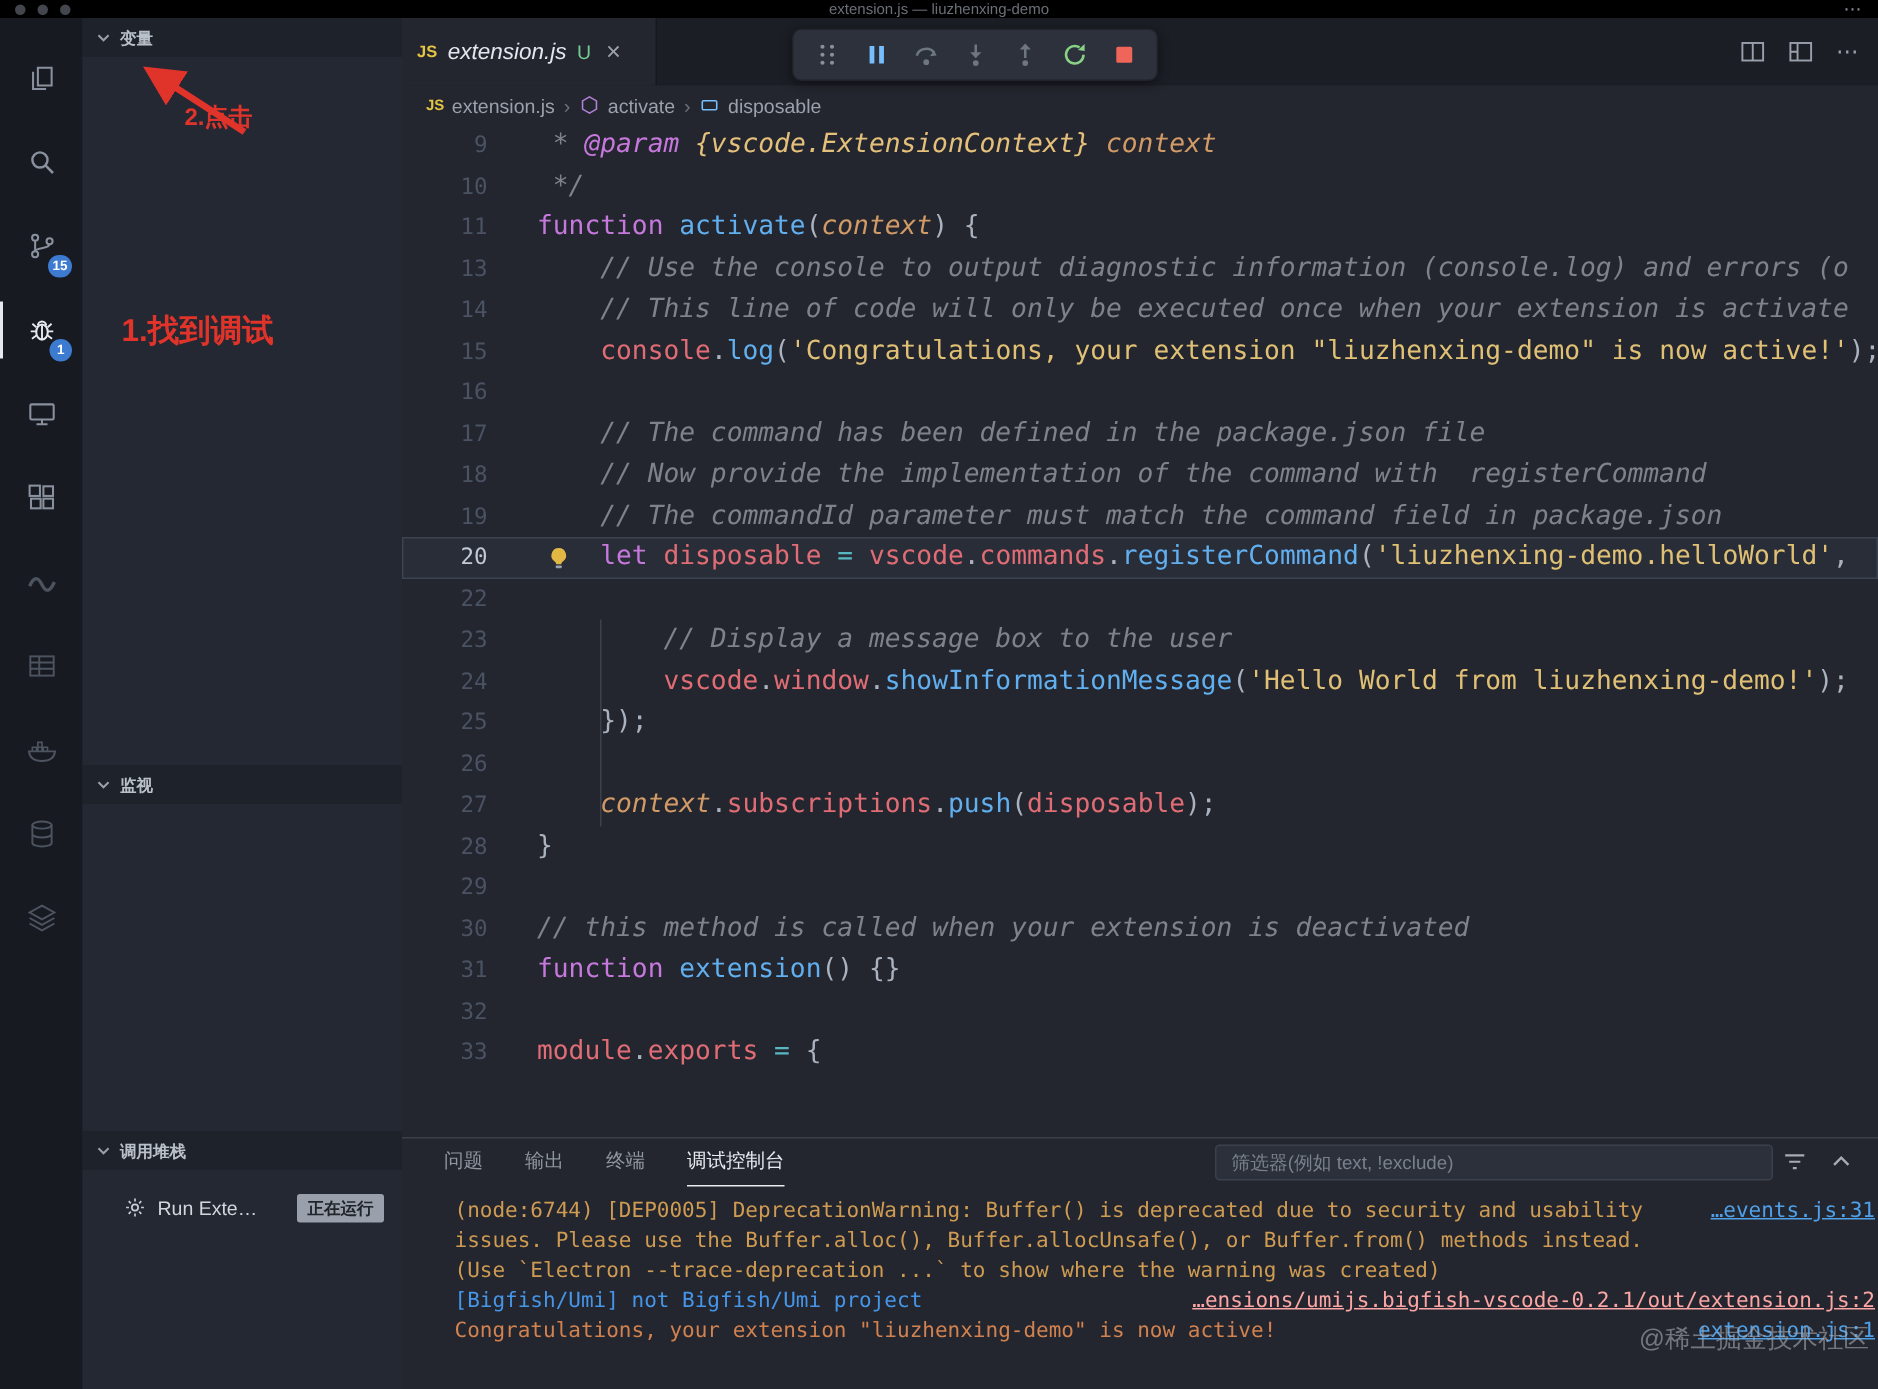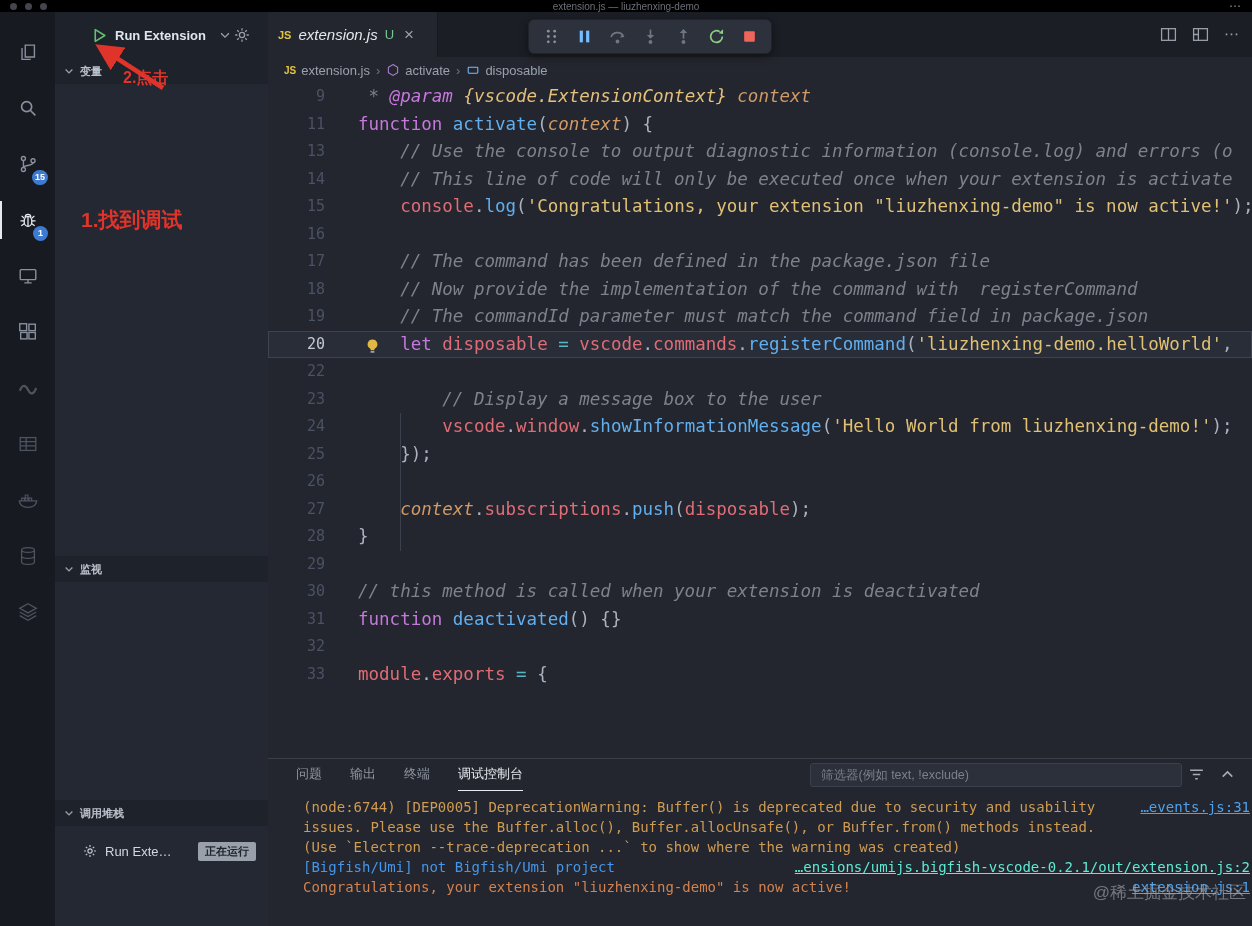--- a/index.html
+++ b/index.html
@@ -189,39 +189,20 @@
         </div>
         <div class="ab-item dim">
           <svg class="abi" viewBox="0 0 24 24">
             <path d="M12 3l9 5-9 5-9-5z" fill="none" stroke="currentColor" stroke-width="1.4"></path>
             <path d="M3 12l9 5 9-5M3 16l9 5 9-5" fill="none" stroke="currentColor" stroke-width="1.4"></path>
           </svg>
         </div>
       </nav>
 
     <aside class="sidebar">
-      <div class="sb-header">
-        <span class="sb-play">
-          <svg viewBox="0 0 16 16">
-              <path d="M4 2.5v11l9-5.5z" fill="none" stroke="#62c073" stroke-width="1.5" stroke-linejoin="round"></path>
-            </svg>
-        </span>
-        <span class="run-label">Run Extension</span>
-        <span class="sb-chevron">
-          <svg viewBox="0 0 16 16">
-              <path d="M3.5 6l4.5 4.5L12.5 6" fill="none" stroke="currentColor" stroke-width="1.5"></path>
-            </svg>
-        </span>
-        <span class="sb-gear">
-          <svg viewBox="0 0 16 16">
-              <circle cx="8" cy="8" r="2.6" fill="none" stroke="currentColor" stroke-width="1.3"></circle>
-              <path d="M8 1.2v2.2M8 12.6v2.2M1.2 8h2.2M12.6 8h2.2M3.2 3.2l1.6 1.6M11.2 11.2l1.6 1.6M12.8 3.2l-1.6 1.6M4.8 11.2l-1.6 1.6" stroke="currentColor" stroke-width="1.3"></path>
-            </svg>
-        </span>
-      </div>
 
       <div class="sb-section-header">
         <span class="sec-chev"><svg viewBox="0 0 16 16">
               <path d="M3.5 6l4.5 4.5L12.5 6" fill="none" stroke="currentColor" stroke-width="1.8"></path>
             </svg></span>
         <span>变量</span>
       </div>
       <div class="sb-content var-content"></div>
 
       <div class="sb-section-header">
@@ -363,20 +344,21 @@
               </svg>
             </span>
             <span>disposable</span>
           </span>
         </div>
 
       <div class="code-area" id="code-area">
         <div class="indent-guide"></div>
         <div id="code-lines">
             <div class="code-line"><span class="ln">9</span><span class="lc"><span style="color: rgb(125, 130, 140); font-style: italic;"> * </span><span style="color: rgb(198, 120, 221); font-style: italic;">@param </span><span style="color: rgb(229, 192, 123); font-style: italic;">{vscode.ExtensionContext} </span><span style="color: rgb(209, 154, 102); font-style: italic;">context</span></span></div>
+            <div class="code-line"><span class="ln">10</span><span class="lc"><span style="color: rgb(125, 130, 140); font-style: italic;"> */</span></span></div>
             <div class="code-line"><span class="ln">11</span><span class="lc"><span style="color: rgb(198, 120, 221);">function </span><span style="color: rgb(97, 175, 239);">activate</span><span style="color: rgb(171, 178, 191);">(</span><span style="color: rgb(209, 154, 102); font-style: italic;">context</span><span style="color: rgb(171, 178, 191);">) {</span></span></div>
             <div class="code-line"><span class="ln">13</span><span class="lc"><span style="color: rgb(125, 130, 140); font-style: italic;">    // Use the console to output diagnostic information (console.log) and errors (o</span></span></div>
             <div class="code-line"><span class="ln">14</span><span class="lc"><span style="color: rgb(125, 130, 140); font-style: italic;">    // This line of code will only be executed once when your extension is activate</span></span></div>
             <div class="code-line"><span class="ln">15</span><span class="lc"><span style="color: rgb(171, 178, 191);">    </span><span style="color: rgb(224, 108, 117);">console</span><span style="color: rgb(171, 178, 191);">.</span><span style="color: rgb(97, 175, 239);">log</span><span style="color: rgb(171, 178, 191);">(</span><span style="color: rgb(224, 192, 117);">'Congratulations, your extension "liuzhenxing-demo" is now active!'</span><span style="color: rgb(171, 178, 191);">);</span></span></div>
             <div class="code-line"><span class="ln">16</span><span class="lc"></span></div>
             <div class="code-line"><span class="ln">17</span><span class="lc"><span style="color: rgb(125, 130, 140); font-style: italic;">    // The command has been defined in the package.json file</span></span></div>
             <div class="code-line"><span class="ln">18</span><span class="lc"><span style="color: rgb(125, 130, 140); font-style: italic;">    // Now provide the implementation of the command with  registerCommand</span></span></div>
             <div class="code-line"><span class="ln">19</span><span class="lc"><span style="color: rgb(125, 130, 140); font-style: italic;">    // The commandId parameter must match the command field in package.json</span></span></div>
             <div class="code-line current"><span class="ln">20</span><span class="bulb"><svg viewBox="0 0 16 16" width="17" height="17">
                   <path d="M8 1.3a4.6 4.6 0 0 0-2.6 8.4c.6.5 1 1 1 1.8h3.2c0-.8.4-1.3 1-1.8A4.6 4.6 0 0 0 8 1.3z" fill="#e2b844"></path>
@@ -384,21 +366,21 @@
                 </svg></span><span class="lc"><span style="color: rgb(171, 178, 191);">    </span><span style="color: rgb(198, 120, 221);">let </span><span style="color: rgb(224, 108, 117);">disposable </span><span style="color: rgb(86, 182, 194);">= </span><span style="color: rgb(224, 108, 117);">vscode</span><span style="color: rgb(171, 178, 191);">.</span><span style="color: rgb(224, 108, 117);">commands</span><span style="color: rgb(171, 178, 191);">.</span><span style="color: rgb(97, 175, 239);">registerCommand</span><span style="color: rgb(171, 178, 191);">(</span><span style="color: rgb(224, 192, 117);">'liuzhenxing-demo.helloWorld'</span><span style="color: rgb(171, 178, 191);">,</span></span></div>
             <div class="code-line"><span class="ln">22</span><span class="lc"></span></div>
             <div class="code-line"><span class="ln">23</span><span class="lc"><span style="color: rgb(125, 130, 140); font-style: italic;">        // Display a message box to the user</span></span></div>
             <div class="code-line"><span class="ln">24</span><span class="lc"><span style="color: rgb(171, 178, 191);">        </span><span style="color: rgb(224, 108, 117);">vscode</span><span style="color: rgb(171, 178, 191);">.</span><span style="color: rgb(224, 108, 117);">window</span><span style="color: rgb(171, 178, 191);">.</span><span style="color: rgb(97, 175, 239);">showInformationMessage</span><span style="color: rgb(171, 178, 191);">(</span><span style="color: rgb(224, 192, 117);">'Hello World from liuzhenxing-demo!'</span><span style="color: rgb(171, 178, 191);">);</span></span></div>
             <div class="code-line"><span class="ln">25</span><span class="lc"><span style="color: rgb(171, 178, 191);">    });</span></span></div>
             <div class="code-line"><span class="ln">26</span><span class="lc"></span></div>
             <div class="code-line"><span class="ln">27</span><span class="lc"><span style="color: rgb(171, 178, 191);">    </span><span style="color: rgb(209, 154, 102); font-style: italic;">context</span><span style="color: rgb(171, 178, 191);">.</span><span style="color: rgb(224, 108, 117);">subscriptions</span><span style="color: rgb(171, 178, 191);">.</span><span style="color: rgb(97, 175, 239);">push</span><span style="color: rgb(171, 178, 191);">(</span><span style="color: rgb(224, 108, 117);">disposable</span><span style="color: rgb(171, 178, 191);">);</span></span></div>
             <div class="code-line"><span class="ln">28</span><span class="lc"><span style="color: rgb(171, 178, 191);">}</span></span></div>
             <div class="code-line"><span class="ln">29</span><span class="lc"></span></div>
             <div class="code-line"><span class="ln">30</span><span class="lc"><span style="color: rgb(125, 130, 140); font-style: italic;">// this method is called when your extension is deactivated</span></span></div>
-            <div class="code-line"><span class="ln">31</span><span class="lc"><span style="color: rgb(198, 120, 221);">function </span><span style="color: rgb(97, 175, 239);">deactivated</span><span style="color: rgb(171, 178, 191);">() {}</span></span></div>
+            <div class="code-line"><span class="ln">31</span><span class="lc"><span style="color: rgb(198, 120, 221);">function </span><span style="color: rgb(97, 175, 239);">extension</span><span style="color: rgb(171, 178, 191);">() {}</span></span></div>
             <div class="code-line"><span class="ln">32</span><span class="lc"></span></div>
             <div class="code-line"><span class="ln">33</span><span class="lc"><span style="color: rgb(224, 108, 117);">module</span><span style="color: rgb(171, 178, 191);">.</span><span style="color: rgb(224, 108, 117);">exports </span><span style="color: rgb(86, 182, 194);">= </span><span style="color: rgb(171, 178, 191);">{</span></span></div>
           </div>
       </div>
 
       <div class="panel">
         <div class="panel-tabs" id="panel-tabs">
             <div class="ptab">问题</div>
             <div class="ptab">输出</div>
             <div class="ptab">终端</div>
@@ -430,21 +412,21 @@
               <span class="c-link" style="color: rgb(79, 160, 232);">…events.js:31</span>
             </div>
             <div class="c-row">
               <span class="c-text" style="color: rgb(207, 155, 82);">issues. Please use the Buffer.alloc(), Buffer.allocUnsafe(), or Buffer.from() methods instead.</span>
             </div>
             <div class="c-row">
               <span class="c-text" style="color: rgb(207, 155, 82);">(Use `Electron --trace-deprecation ...` to show where the warning was created)</span>
             </div>
             <div class="c-row">
               <span class="c-text" style="color: rgb(69, 149, 232);">[Bigfish/Umi] not Bigfish/Umi project</span>
-              <span class="c-link" style="color: #5eead4; text-decoration: underline;">…ensions/umijs.bigfish-vscode-0.2.1/out/extension.js:2</span>
+              <span class="c-link" style="color: #fca5a5; text-decoration: underline;">…ensions/umijs.bigfish-vscode-0.2.1/out/extension.js:2</span>
             </div>
             <div class="c-row">
               <span class="c-text" style="color: rgb(210, 130, 79);">Congratulations, your extension "liuzhenxing-demo" is now active!</span>
               <span class="c-link" style="color: rgb(79, 160, 232);">extension.js:1</span>
             </div>
           </div>
       </div>
 
       <div class="watermark">@稀土掘金技术社区</div>
     </section>

